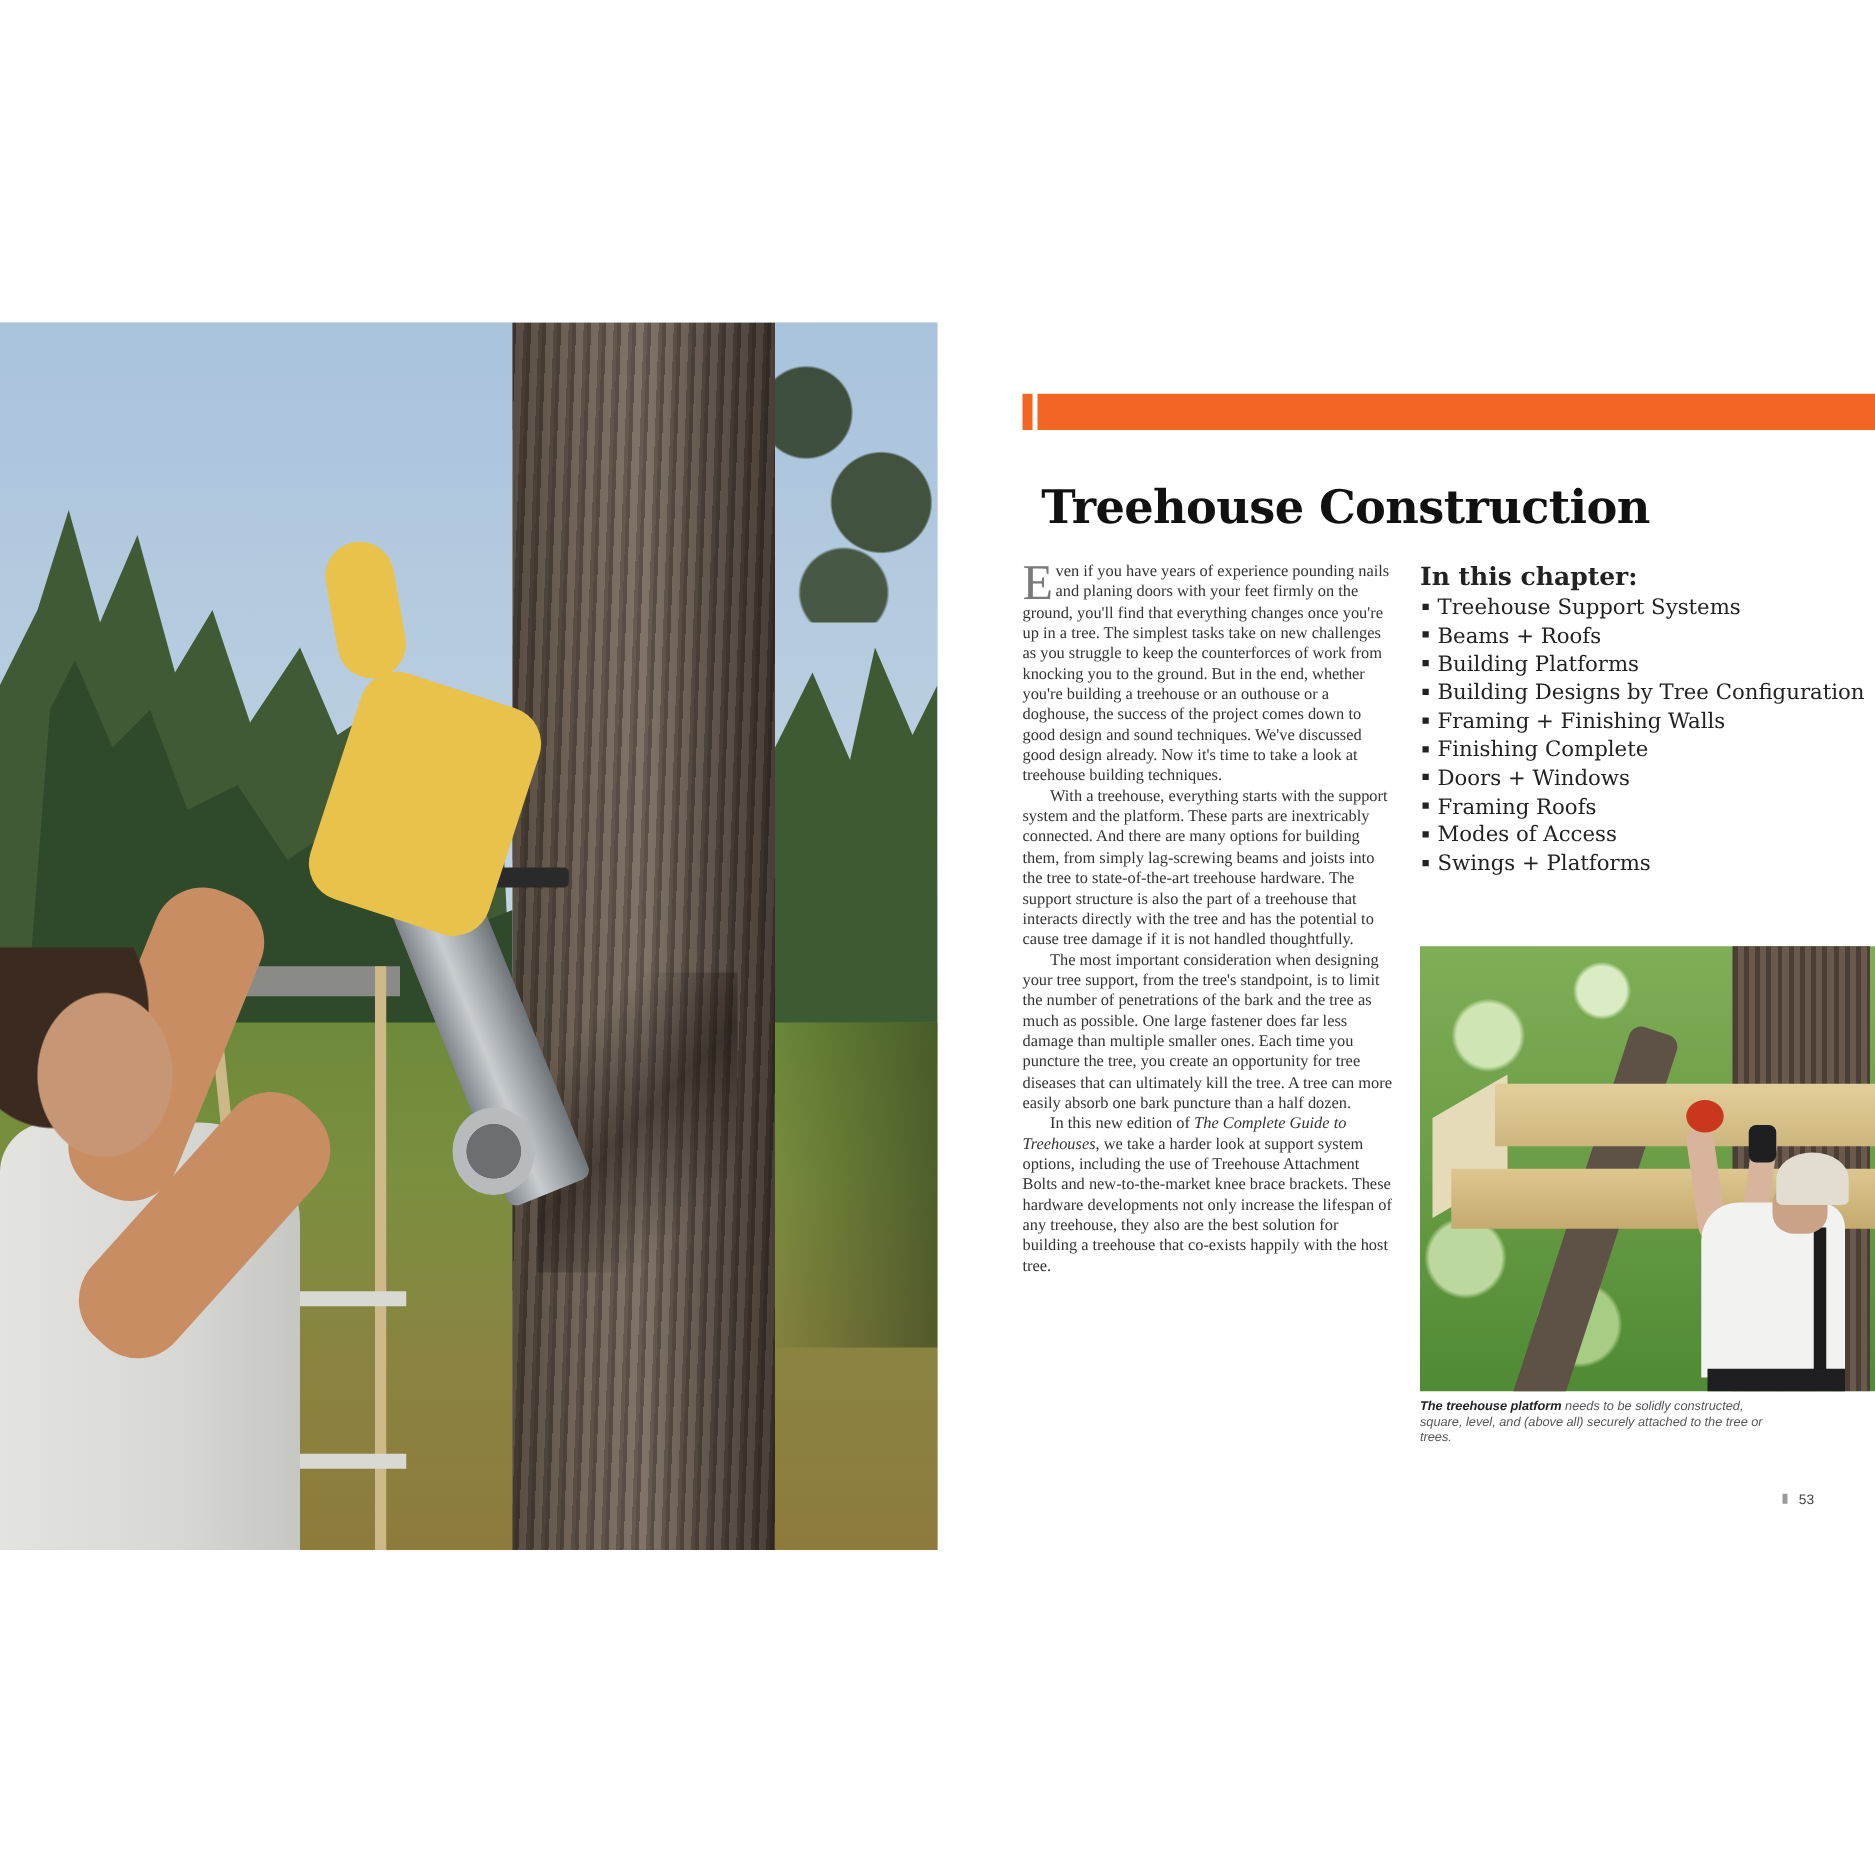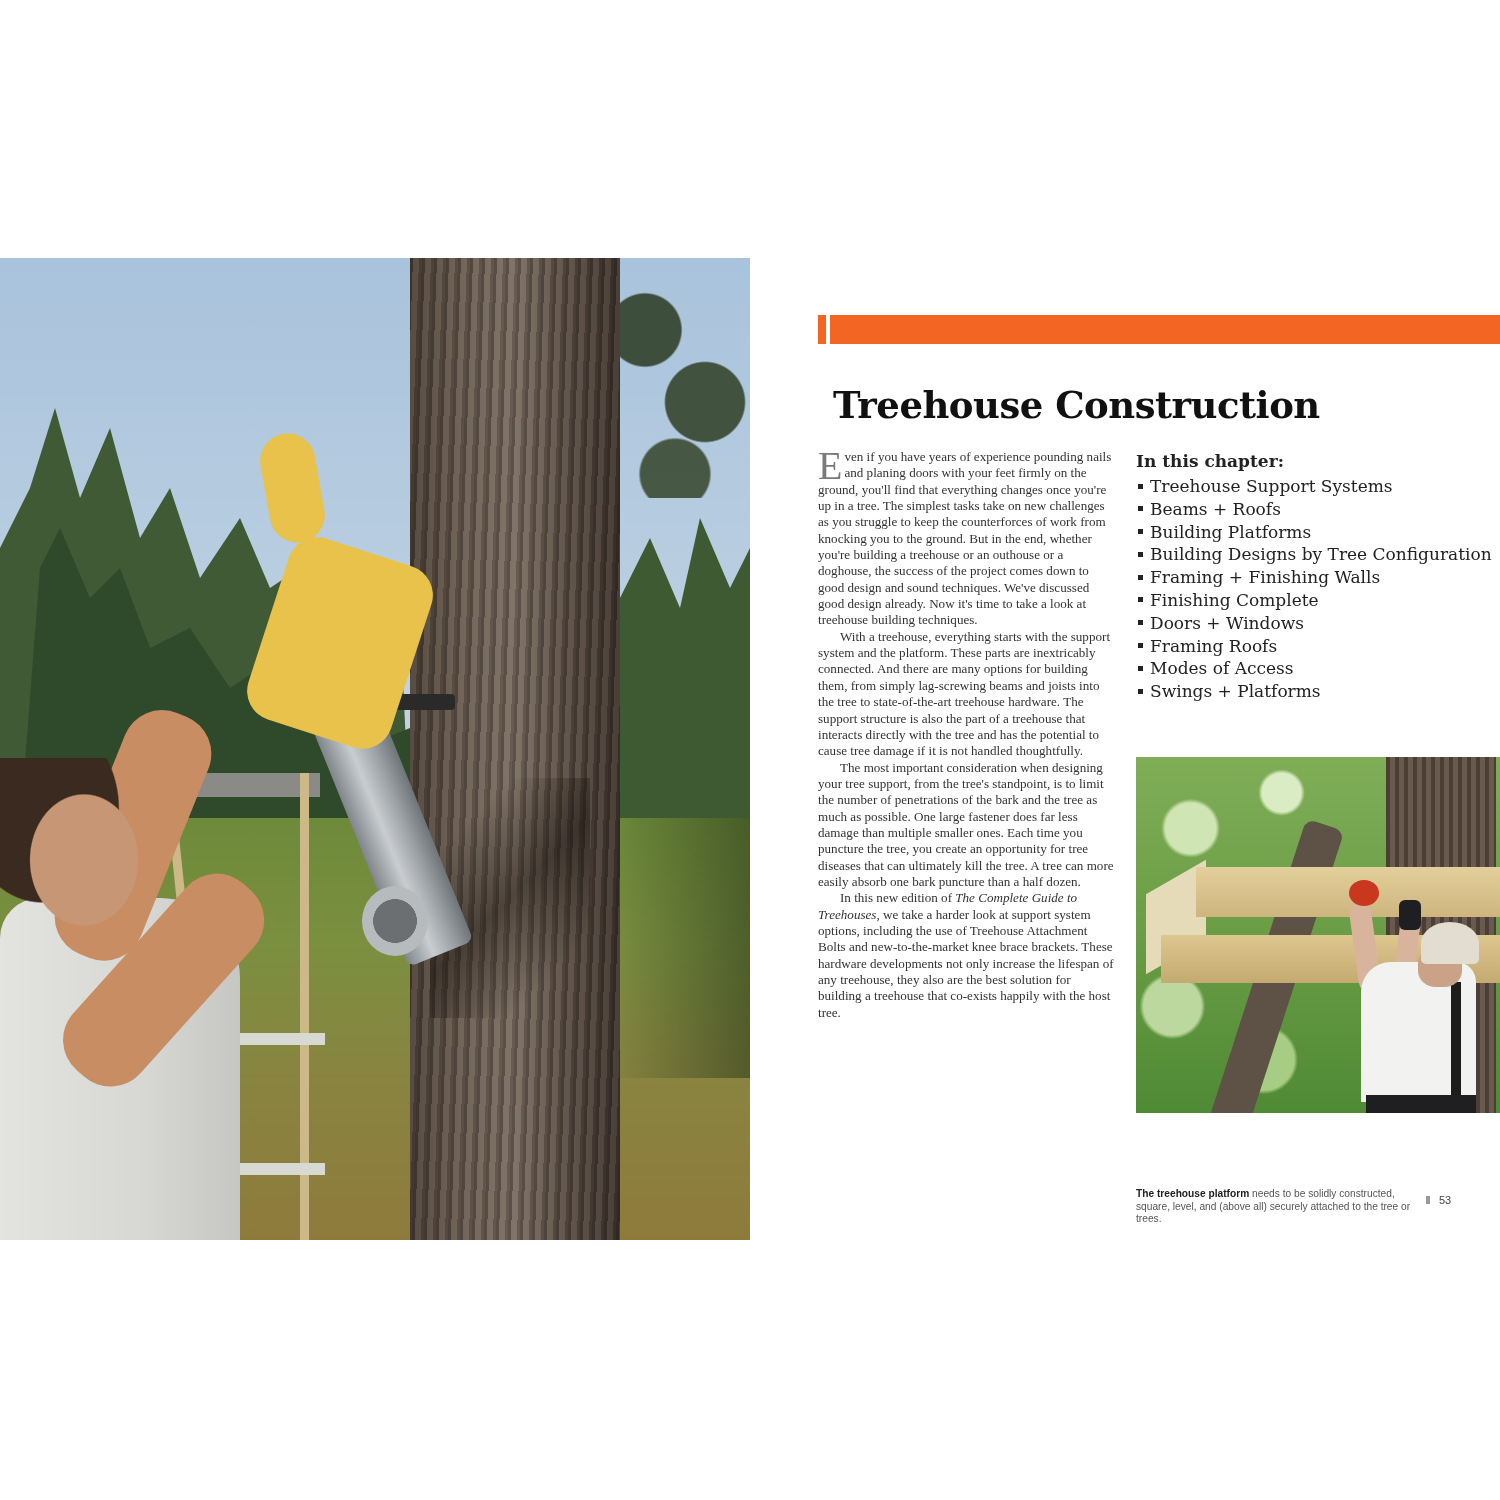--- a/index.html
+++ b/index.html
@@ -62,21 +62,21 @@
   
   .body-col { position:absolute; left:818px; top:449px; width:296px;
     font-family:"Liberation Serif", serif; font-size:13.1px; line-height:16.35px; color:#333; }
   .body-col p { margin:0; text-indent:22px; }
   .body-col p.first { text-indent:0; }
   .dropcap { float:left; font-size:40px; line-height:31px; color:#7a7a7a; margin:1px 2px 0 0; font-family:"Liberation Serif", serif; }
   .body-col em { font-style:italic; }
 
   
   .chapter { position:absolute; left:1136px; top:451px; width:360px; font-family:"DejaVu Serif", serif; color:#222; }
-  .chapter h2 { margin:0 0 4px 0; font-size:17px; font-weight:700; line-height:20px; }
+  .chapter h2 { margin:0 0 4px 0; font-size:20px; font-weight:700; line-height:20px; }
   .chapter ul { list-style:none; margin:0; padding:0; }
   .chapter li { font-size:17px; line-height:22.8px; white-space:nowrap; }
   .chapter .bullet { display:inline-block; width:5px; height:5px; background:#222; margin:0 7px 3px 2px; vertical-align:middle; }
 
   
   .photo-right { position:absolute; left:1136px; top:757px; width:364px; height:356px; overflow:hidden;
     background:
       radial-gradient(circle at 15% 20%, #cfe5b4 0 6%, transparent 7%),
       radial-gradient(circle at 40% 10%, #d9ecc4 0 5%, transparent 6%),
       radial-gradient(circle at 10% 70%, #bcd89e 0 7%, transparent 8%),
@@ -92,22 +92,22 @@
   .photo-right .strap { position:absolute; left:315px; top:225px; width:10px; height:120px; background:#1d1d1d; }
   .photo-right .pants { position:absolute; left:230px; top:338px; width:110px; height:20px; background:#1f1f22; }
   .photo-right .cap { position:absolute; left:285px; top:165px; width:58px; height:42px; background:#e2ddd0; border-radius:50% 50% 10% 10%; }
   .photo-right .face { position:absolute; left:282px; top:190px; width:44px; height:40px; background:#c9a287; border-radius:40%; }
   .photo-right .arm { position:absolute; left:218px; top:145px; width:22px; height:90px; background:#d7b49b; transform:rotate(-8deg); border-radius:10px; }
   .photo-right .arm2 { position:absolute; left:262px; top:150px; width:20px; height:70px; background:#d7b49b; transform:rotate(8deg); border-radius:10px; }
   .photo-right .drill { position:absolute; left:213px; top:123px; width:30px; height:26px; background:#c8371e; border-radius:50%; }
   .photo-right .glove { position:absolute; left:263px; top:143px; width:22px; height:30px; background:#1f1f22; border-radius:6px; }
 
   
-  .caption { position:absolute; left:1136px; top:1188px; width:290px;
-    font-family:"Liberation Sans", sans-serif; font-size:10.2px; line-height:12.6px; color:#555; }
+  .caption { position:absolute; left:1136px; top:1120px; width:290px;
+    font-family:"Liberation Sans", sans-serif; font-size:10.2px; line-height:12.6px; color:#555;font-style:italic; }
   .caption b { color:#222; font-weight:700; }
 
   
   .folio { position:absolute; left:1426px; top:1194px; font-family:"Liberation Sans", sans-serif; font-size:11px; color:#444; }
   .folio .mark { display:inline-block; width:4px; height:8px; background:#9a9a9a; margin-right:9px; vertical-align:0; }
 </style>
 </head>
 <body>
 
 <div class="photo-left">

